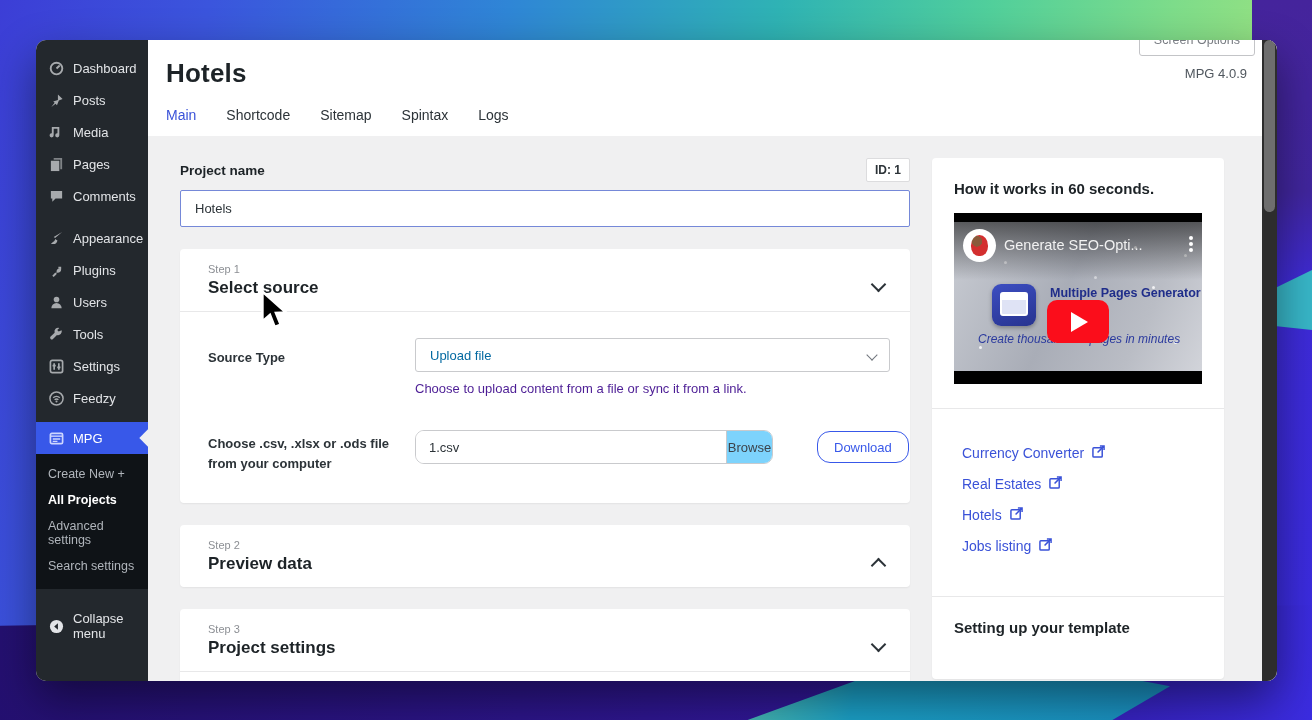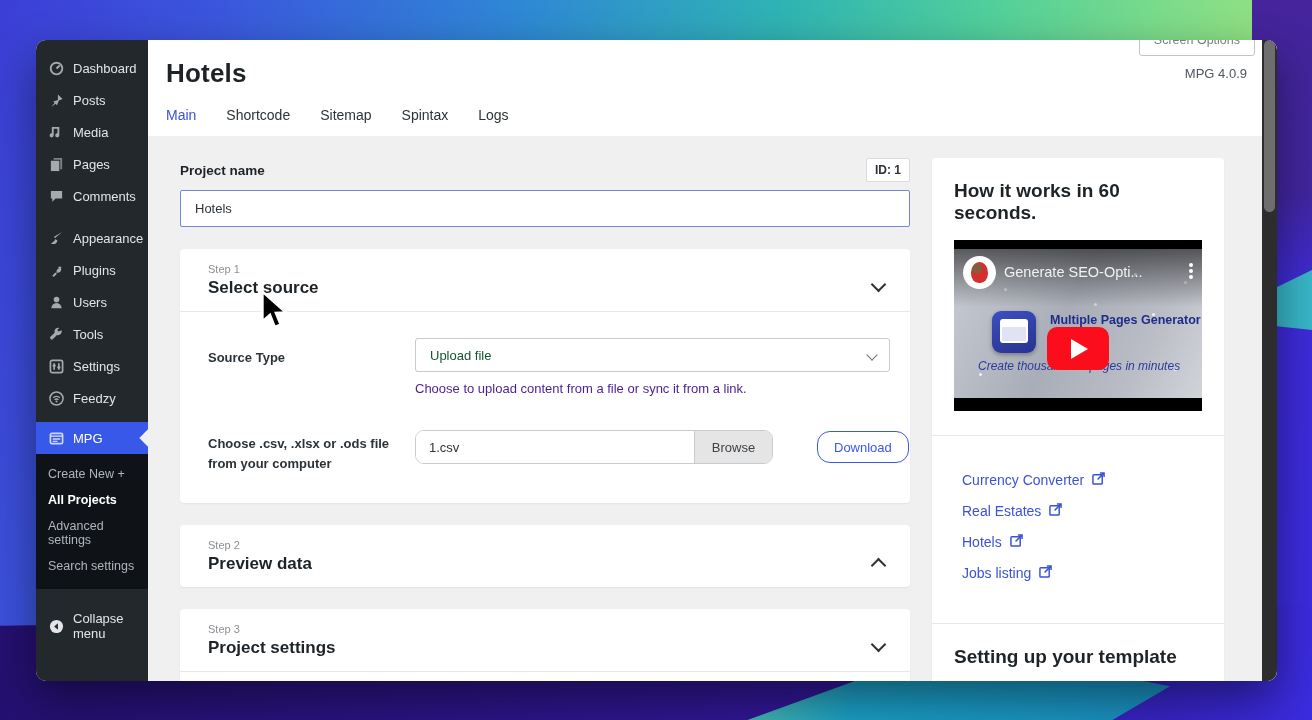--- a/index.html
+++ b/index.html
@@ -68,37 +68,37 @@
   .chev::before { content:""; position:absolute; left:0; top:0; width:9px; height:9px;
     border-right:2.2px solid #2c3338; border-bottom:2.2px solid #2c3338; transform:rotate(45deg); }
   .chev.up::before { transform:rotate(225deg); top:5px; }
   .card-divider { height:1px; background:#e8e8e9; }
 
   .card-body { padding:26px 30px 30px 28px; }
   .form-row { display:flex; }
   .form-label { width:207px; flex:none; font-size:13px; font-weight:bold; color:#2c3338; padding-top:10px; line-height:1.5; }
   .field-wrap { flex:1; }
   .select-box { position:relative; width:475px; height:34px; border:1px solid #c9cacd; border-radius:3px; background:#fff;
-    display:flex; align-items:center; padding:8px 14px; font-size:13px; color:#14532d; cursor:pointer; }
+    display:flex; align-items:center; padding:8px 14px; font-size:13px; color:#0369a1; cursor:pointer; }
   .select-chev { position:absolute; right:12px; top:12px; width:9px; height:9px; }
   .select-chev::before { content:""; position:absolute; width:7px; height:7px; border-right:1.8px solid #70757c; border-bottom:1.8px solid #70757c; transform:rotate(45deg); }
   .help-text { margin-top:9px; font-size:13px; color:#4c1d95; }
   .file-row { margin-top:34px; align-items:flex-start; }
   .file-group { display:flex; align-items:center; }
   .file-input-wrap { display:flex; width:358px; border:1px solid #c9cacd; border-radius:9px; overflow:hidden; background:#fff; }
   .file-input { flex:1; height:32px; border:none; outline:none; font-size:13px; color:#2c3338; padding:0 13px; font-family:"Liberation Sans",sans-serif; background:#fff; }
-  .browse-btn { flex:none; width:78px; height:32px; background:#e5e5e5; border:none; border-left:1px solid #c9cacd;
+  .browse-btn { flex:none; width:46px; height:32px; background:#7dd3fc; border:none; border-left:1px solid #c9cacd;
     font-size:13px; color:#3c434a; cursor:pointer; font-family:"Liberation Sans",sans-serif; }
   .download-btn { margin-left:44px; height:32px; padding:0 16px; background:#fff; border:1px solid #3858e9; border-radius:13px;
     color:#3858e9; font-size:13px; cursor:pointer; font-family:"Liberation Sans",sans-serif; }
 
   
   .aside-card { background:#fff; border-radius:4px; box-shadow:0 1px 2px rgba(0,0,0,.06); min-height:521px; }
   .aside-section { padding:22px 22px 24px 22px; }
-  .aside-heading { font-size:19px; font-weight:bold; color:#1d2327; }
+  .aside-heading { font-size:15px; font-weight:bold; color:#1d2327; }
   .aside-divider { height:1px; background:#e8e8e9; }
   .video { margin-top:16px; width:248px; height:171px; position:relative; background:#000; cursor:pointer; overflow:hidden; }
   .video-img { position:absolute; left:0; right:0; top:9px; bottom:13px;
     background:linear-gradient(115deg,#c9ccd3 0%,#a9adb7 45%,#babdc5 75%,#d2d4da 100%); overflow:hidden; }
   .dots { position:absolute; width:3px; height:3px; border-radius:50%; background:rgba(255,255,255,.9); top:24px; left:180px;
     box-shadow:18px 40px 0 rgba(255,255,255,.8), -60px 70px 0 rgba(255,255,255,.7), 40px 95px 0 rgba(255,255,255,.8),
       -130px 15px 0 rgba(255,255,255,.6), -155px 100px 0 rgba(255,255,255,.8), 10px 128px 0 rgba(255,255,255,.7),
       -90px 125px 0 rgba(255,255,255,.6), 50px 8px 0 rgba(255,255,255,.7), -40px 30px 0 rgba(255,255,255,.5); }
   .video-top { position:absolute; left:0; right:0; top:0; height:58px;
     background:linear-gradient(180deg,rgba(20,20,20,.62),rgba(20,20,20,0)); }

